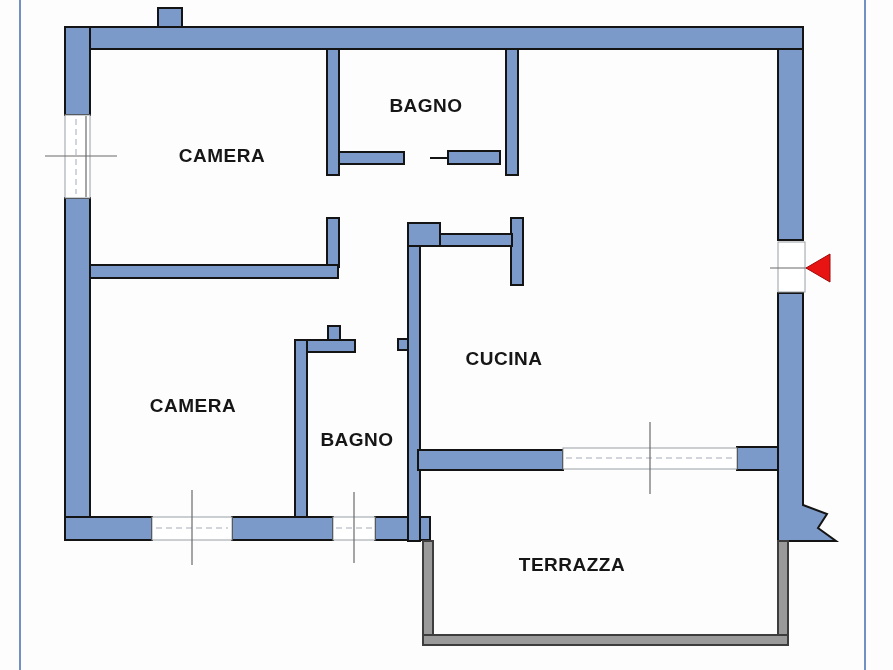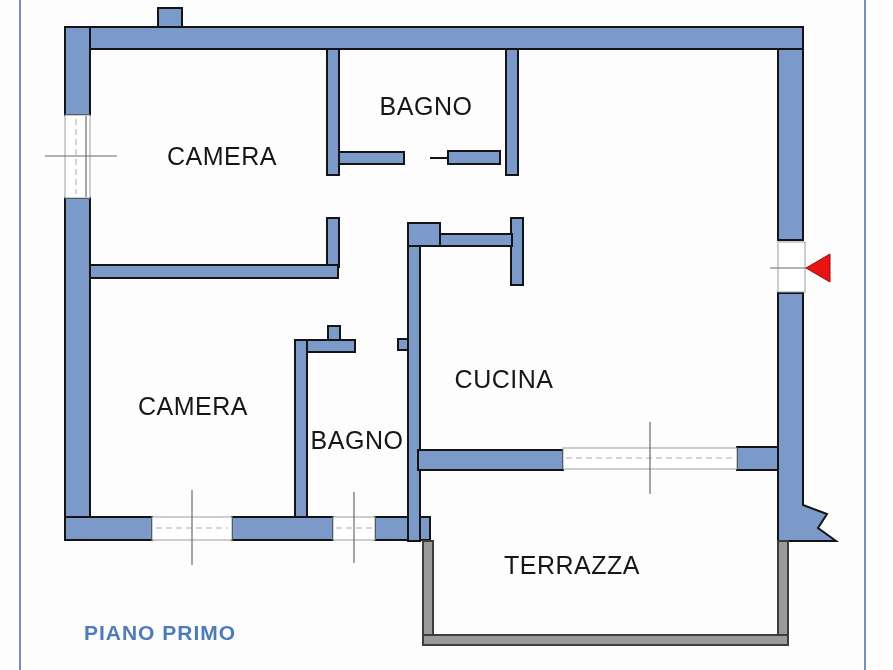--- a/index.html
+++ b/index.html
@@ -25,21 +25,21 @@
   .twall{fill:var(--terrace-wall-fill);stroke:var(--terrace-wall-outline);stroke-width:2;}
   .winpane{fill:#ffffff;stroke:#9aa0a6;stroke-width:1;}
   .axis{stroke:#6b6b6b;stroke-width:1.2;fill:none;}
   .dash{stroke:#c3c8cf;stroke-width:1.5;stroke-dasharray:6 4;fill:none;}
   .leader{stroke:#141414;stroke-width:2;fill:none;}
   .frameline{stroke:var(--frame);stroke-width:2;fill:none;}
   .arrow{fill:var(--entrance-arrow);stroke:#a00808;stroke-width:1;}
   .room-label{
     position:absolute;
     transform:translate(-50%,-50%);
-    font-size:25px;font-weight:normal;
+    font-size:19px;font-weight:bold;
     letter-spacing:0.5px;
     color:var(--label-text);
     white-space:nowrap;
   }
   .plan-title{
     position:absolute;
     transform:translate(-50%,-50%);
     font-size:21px;font-weight:bold;
     letter-spacing:1px;
     color:var(--title-text);
@@ -131,20 +131,19 @@
 
     <g>
       <rect class="winpane" x="778" y="242" width="27" height="50"></rect>
       <line class="axis" x1="770" y1="268" x2="808" y2="268"></line>
       <polygon class="arrow" points="806,268 830,254 830,282"></polygon>
     </g>
   </svg>
 
   <div class="room-label" style="left:222px; top:156px;">CAMERA</div>
   <div class="room-label" style="left:426px; top:106px;">BAGNO</div>
-  <div class="room-label" style="left:504px; top:379px;">CUCINA</div>
+  <div class="room-label" style="left:504px; top:359px;">CUCINA</div>
   <div class="room-label" style="left:193px; top:406px;">CAMERA</div>
   <div class="room-label" style="left:357px; top:440px;">BAGNO</div>
   <div class="room-label" style="left:572px; top:565px;">TERRAZZA</div>
 
-  <div class="plan-title" style="left:160px; top:633px;">PIANO PRIMO</div>
 
 </div>
 
 </body></html>

